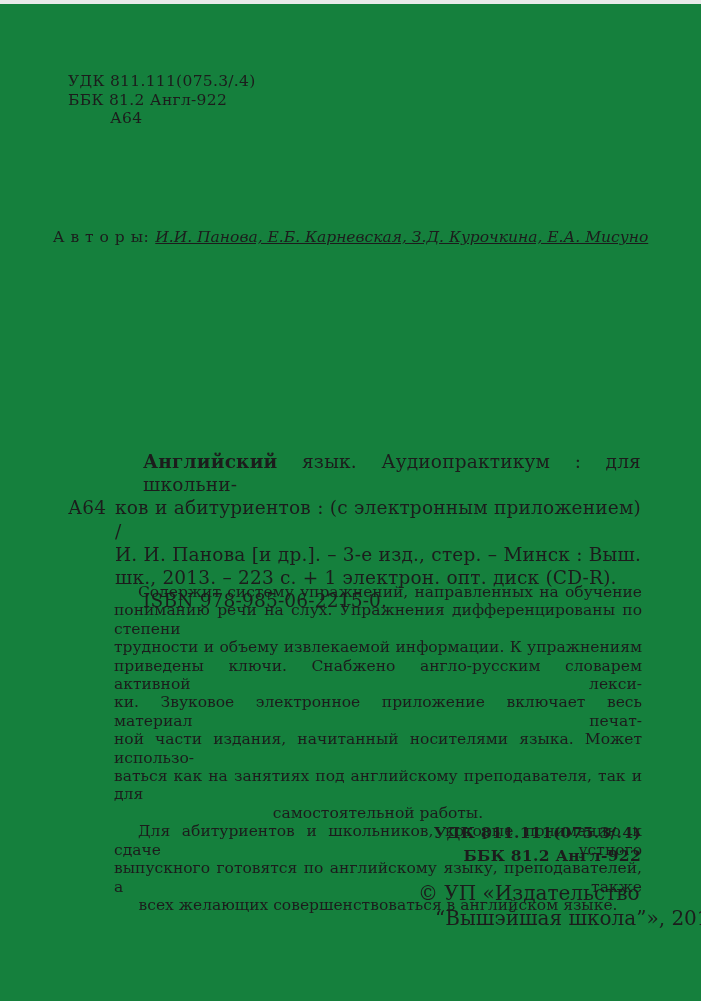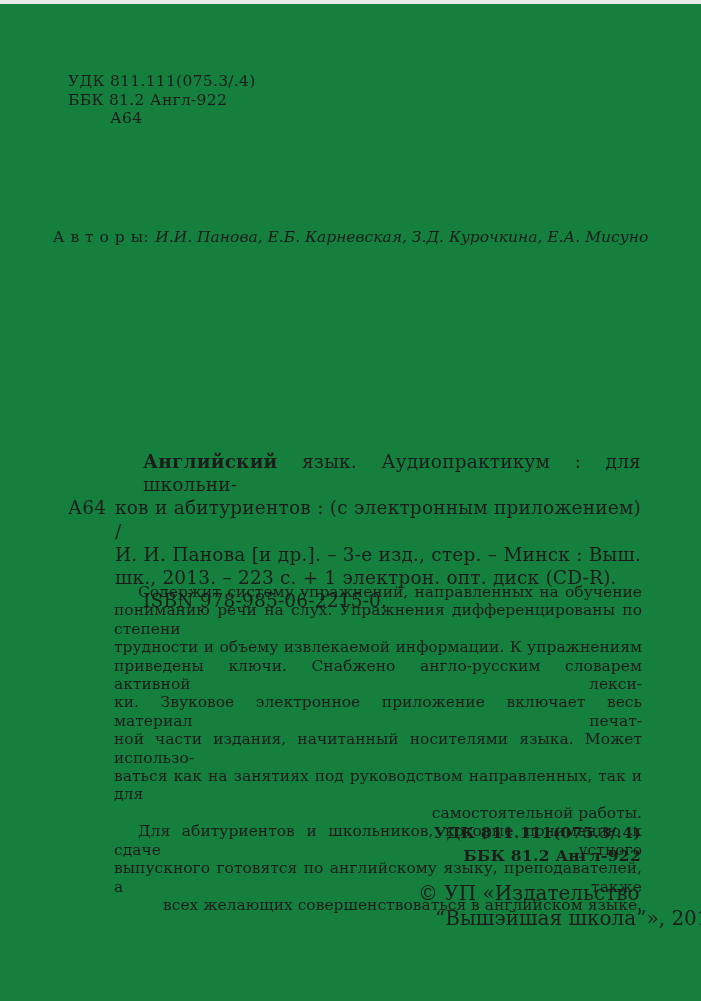--- a/index.html
+++ b/index.html
@@ -31,21 +31,21 @@
   .authors {
     position: absolute;
     left: 0;
     top: 224px;
     width: 100%;
     text-align: center;
     font-size: 15.5px;
     white-space: nowrap;
   }
   .authors .label { letter-spacing: 0.5px; margin-right: 6px; }
-  .authors .names { font-style: italic; }
+  .authors .names { font-style: italic; text-decoration: underline; }
   
   .catalog {
     position: absolute;
     left: 115px;
     top: 446px;
     width: 526px;
     font-size: 18.5px;
     line-height: 23.2px;
     letter-spacing: 0.2px;
   }
@@ -62,21 +62,21 @@
   
   .annotation {
     position: absolute;
     left: 114px;
     top: 579px;
     width: 528px;
     font-size: 15.5px;
     line-height: 18.4px;
   }
   .annotation .jline { text-align: justify; text-align-last: justify; }
-  .annotation .lline { text-align: right; }
+  .annotation .lline { text-align: center; }
   .annotation .find { text-indent: 24px; }
   
   .class-bottom {
     position: absolute;
     right: 60px;
     top: 818px;
     text-align: right;
     font-weight: bold;
     font-size: 15.5px;
     line-height: 22.5px;
@@ -129,21 +129,21 @@
     <div class="line ind">ISBN 978-985-06-2215-0.</div>
   </div>
 
   <div class="annotation">
     <div class="jline find">Содержит систему упражнений, направленных на обучение</div>
     <div class="jline">пониманию речи на слух. Упражнения дифференцированы по степени</div>
     <div class="jline">трудности и объему извлекаемой информации. К упражнениям</div>
     <div class="jline">приведены ключи. Снабжено англо-русским словарем активной лекси-</div>
     <div class="jline">ки. Звуковое электронное приложение включает весь материал печат-</div>
     <div class="jline">ной части издания, начитанный носителями языка. Может использо-</div>
-    <div class="jline">ваться как на занятиях под руководством направленных, так и для</div>
+    <div class="jline">ваться как на занятиях под английскому преподавателя, так и для</div>
     <div class="lline">самостоятельной работы.</div>
     <div class="jline find">Для абитуриентов и школьников, которые пониманию к сдаче устного</div>
     <div class="jline">выпускного готовятся по английскому языку, преподавателей, а также</div>
     <div class="lline">всех желающих совершенствоваться в английском языке.</div>
   </div>
 
   <div class="class-bottom">
     <div>УДК 811.111(075.3/.4)</div>
     <div>ББК 81.2 Англ-922</div>
   </div>

